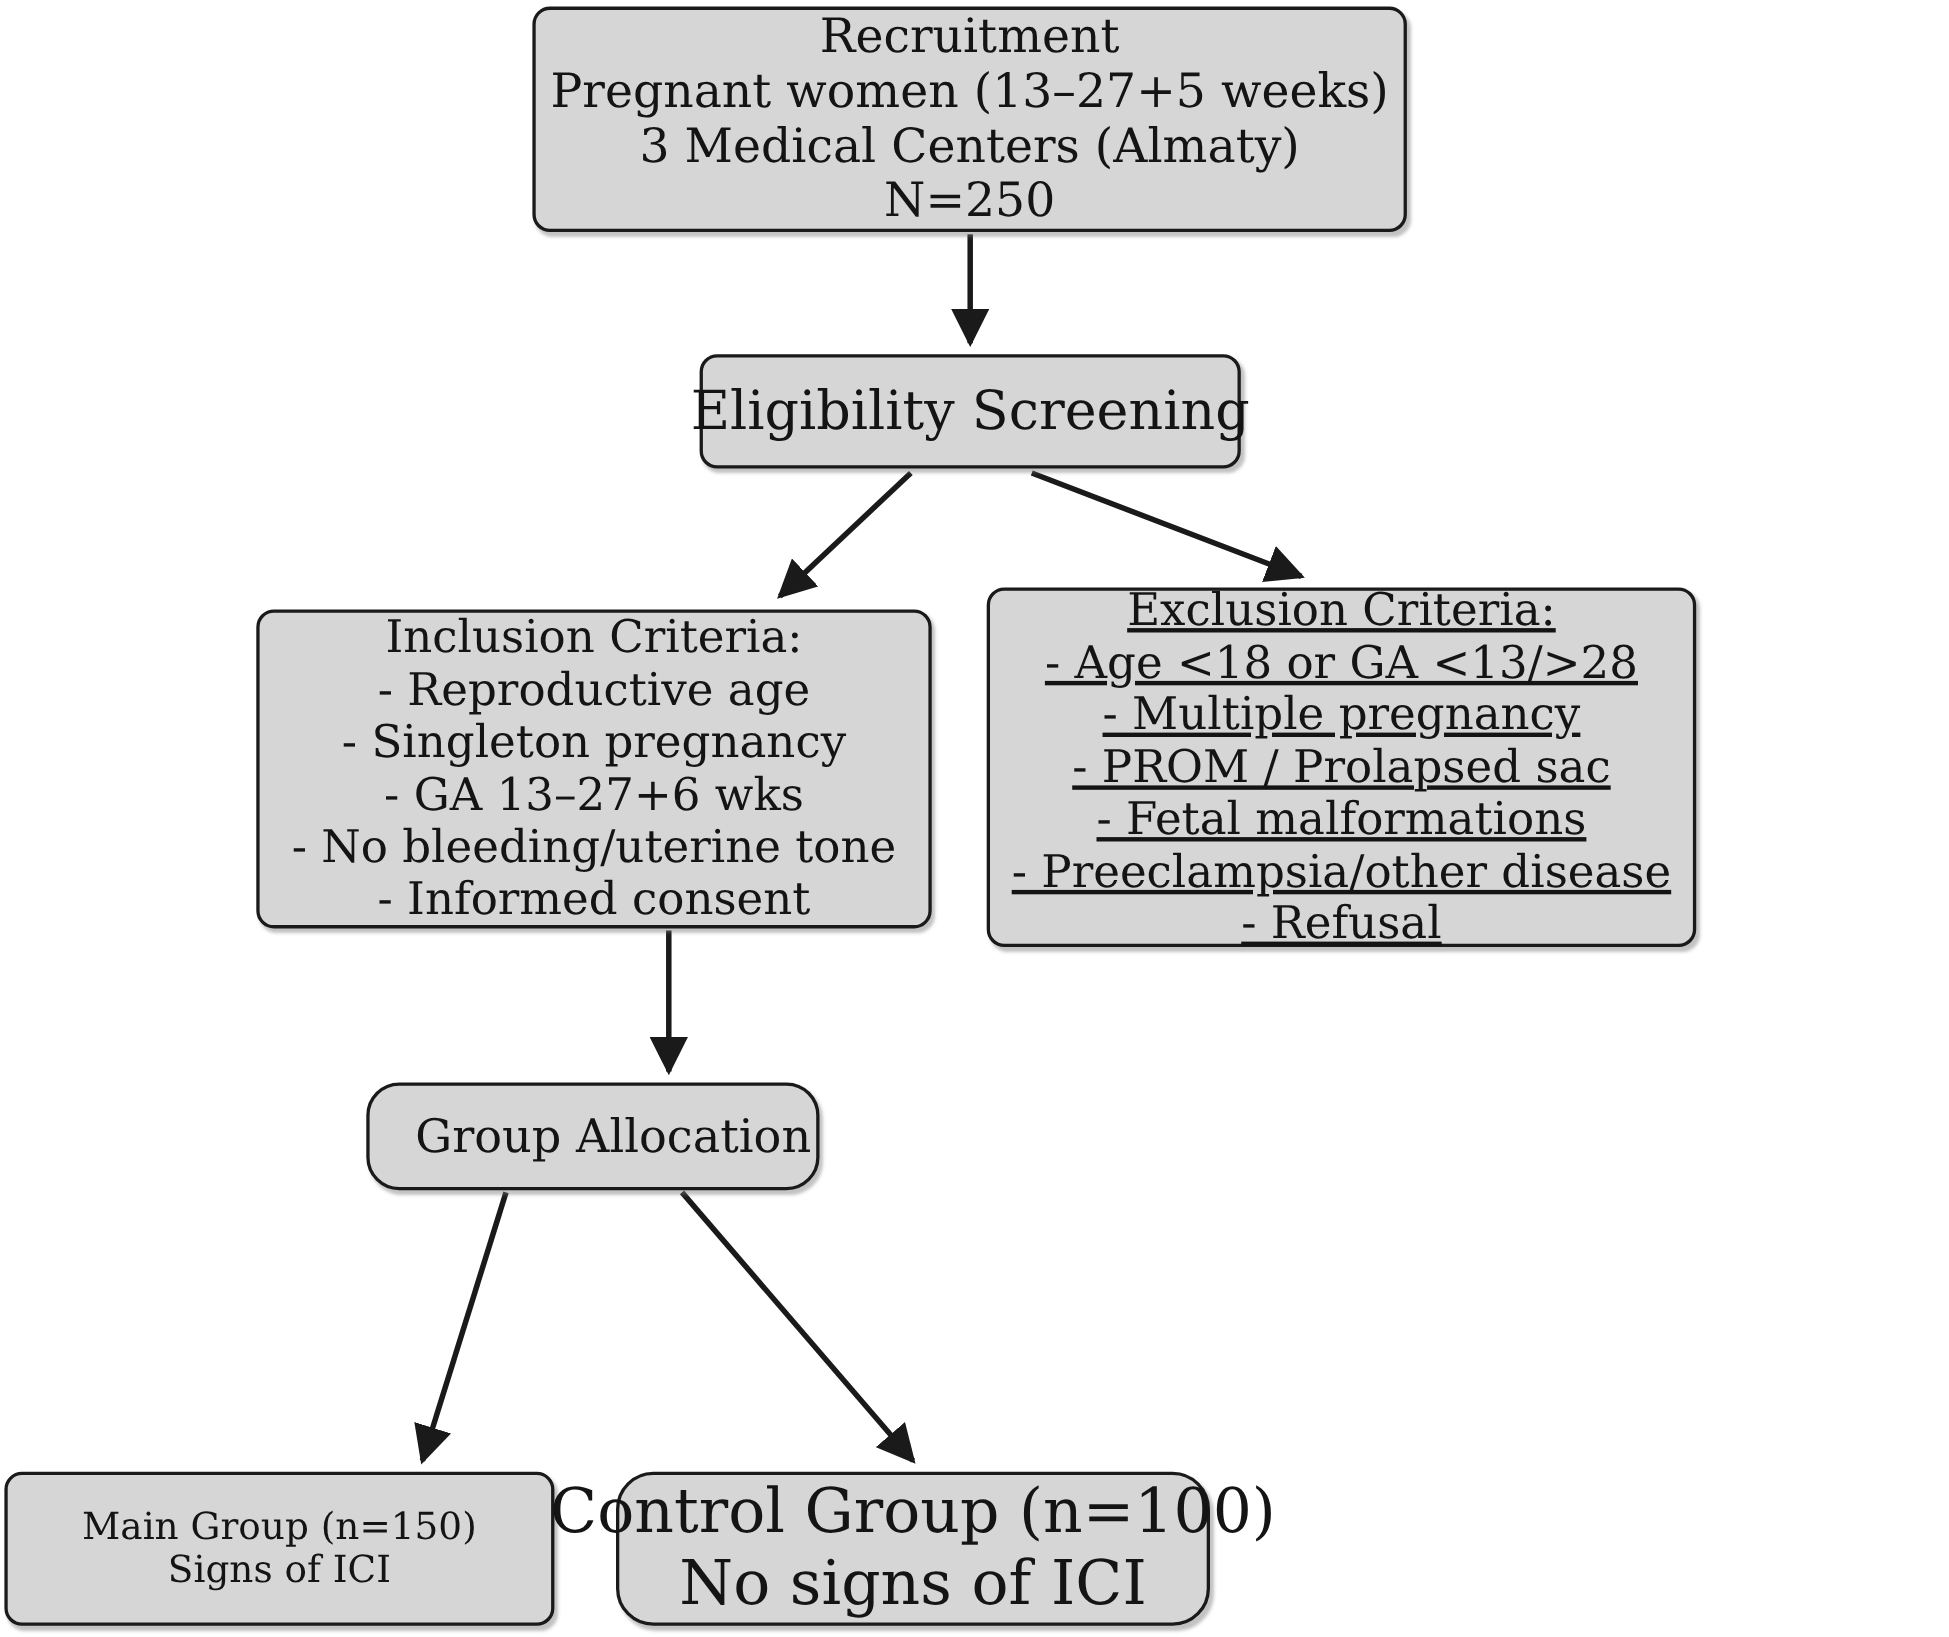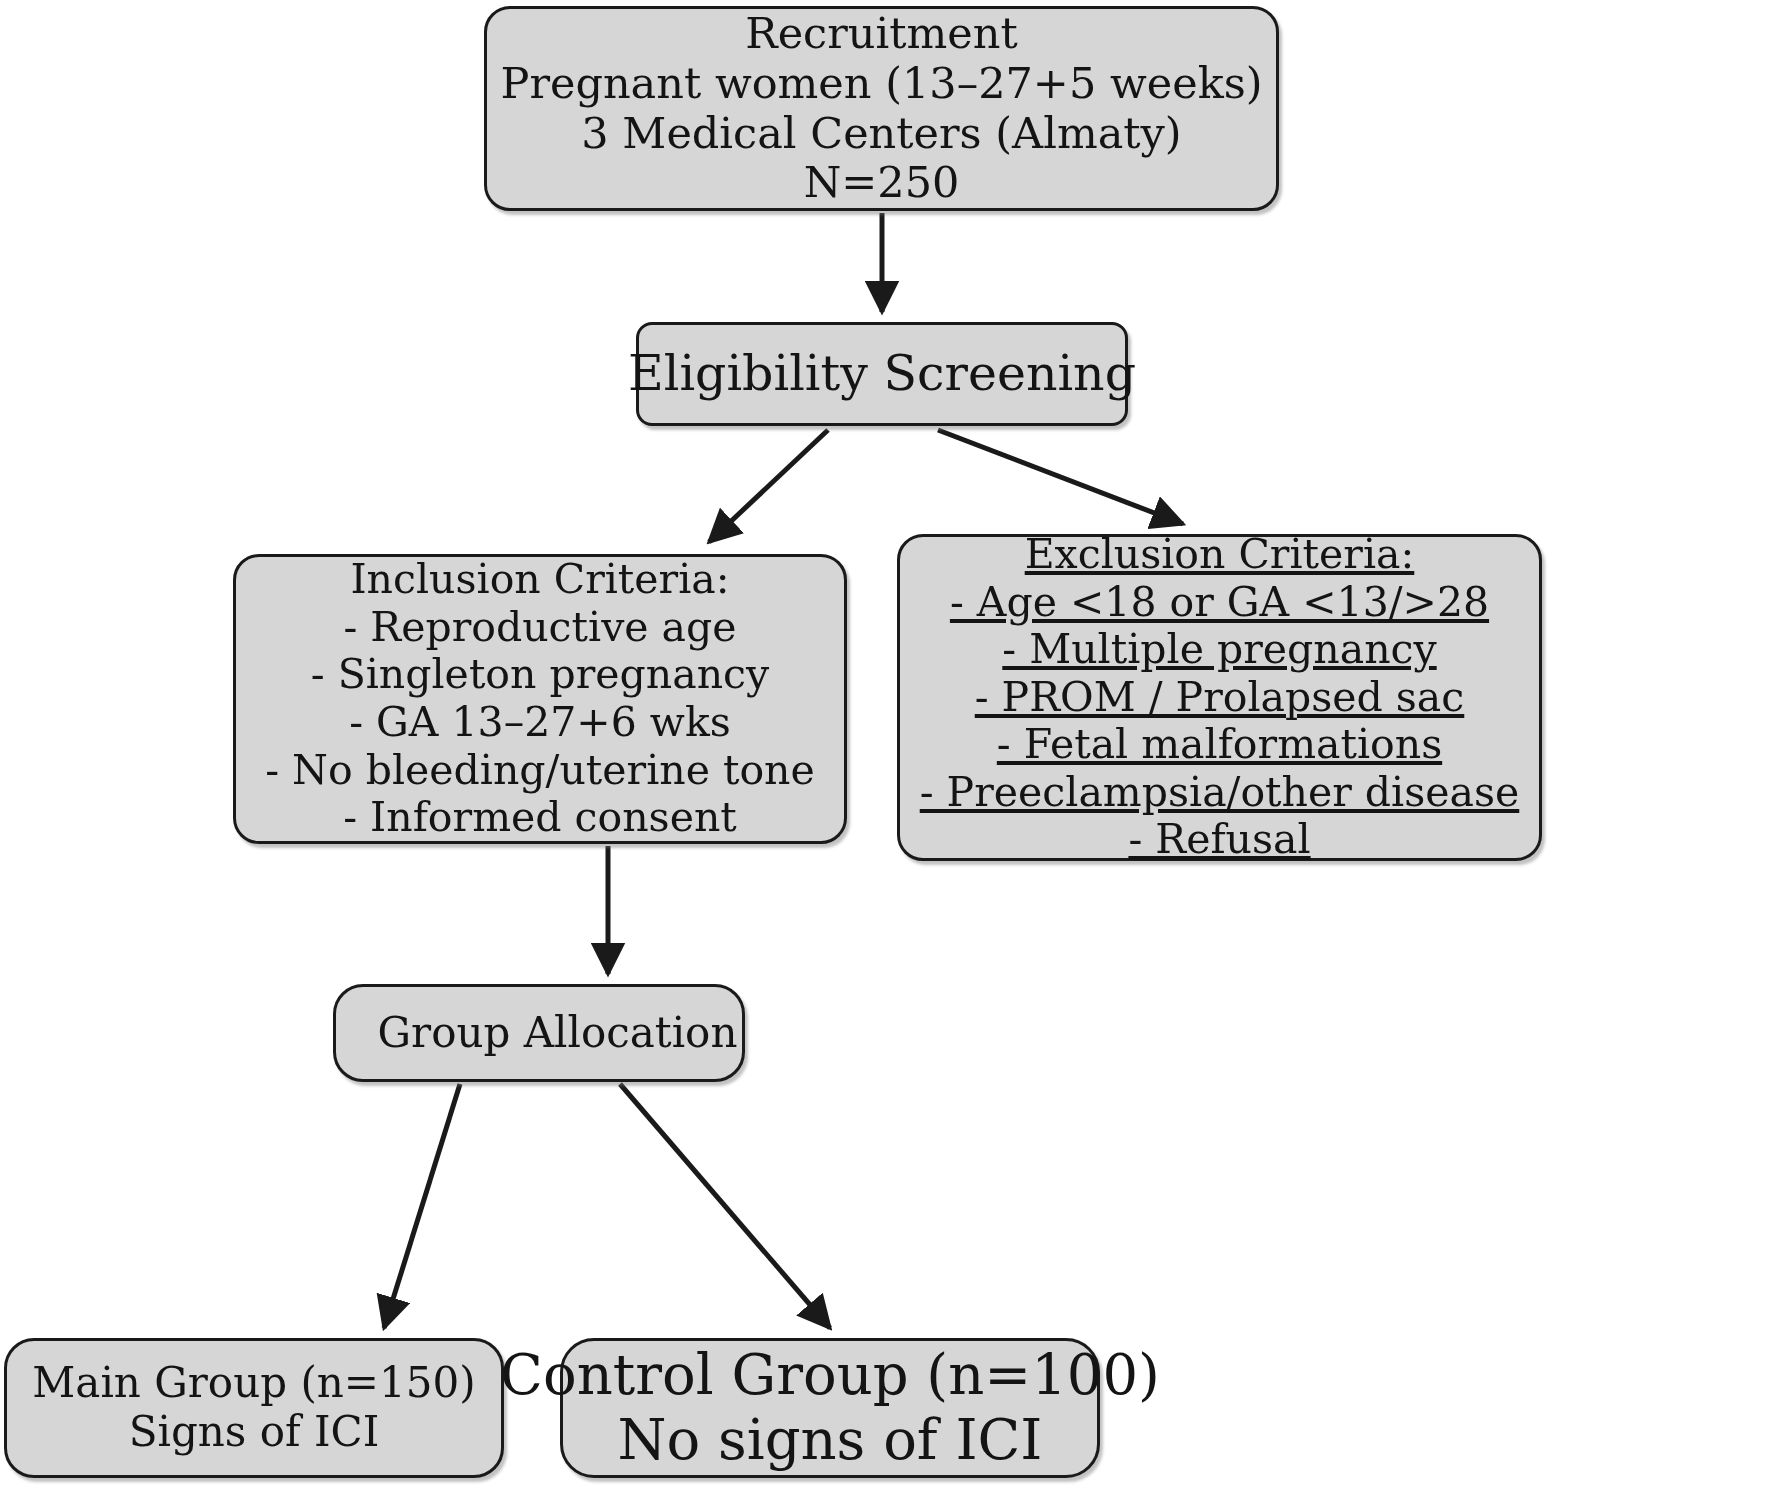--- a/index.html
+++ b/index.html
@@ -23,21 +23,21 @@
     top: 0;
     width: 1772px;
     height: 1488px;
     pointer-events: none;
   }
   .node {
     position: absolute;
     box-sizing: border-box;
     background: #d6d6d6;
     border: 3px solid #1a1a1a;
-    border-radius: 26px;
+    border-radius: 16px;
     display: flex;
     flex-direction: column;
     align-items: center;
     justify-content: center;
     text-align: center;
     color: #141414;
     line-height: 1.16;
     box-shadow: 3px 4px 3px rgba(120,120,120,0.45);
     z-index: 2;
   }
@@ -66,22 +66,22 @@
     text-decoration: underline;
   }
   #node-allocation {
     left: 333px; top: 984px; width: 412px; height: 98px;
     font-size: 42px;
     border-radius: 30px;
     padding-left: 37px;
   }
   #node-main-group {
     left: 4px; top: 1338px; width: 500px; height: 140px;
-    font-size: 42px;
-    border-radius: 30px;
+    font-size: 34px;
+    border-radius: 16px;
   }
   #node-control-group {
     left: 560px; top: 1338px; width: 540px; height: 140px;
     font-size: 56px;
     border-radius: 34px;
   }
 </style>
 </head>
 <body>
 

